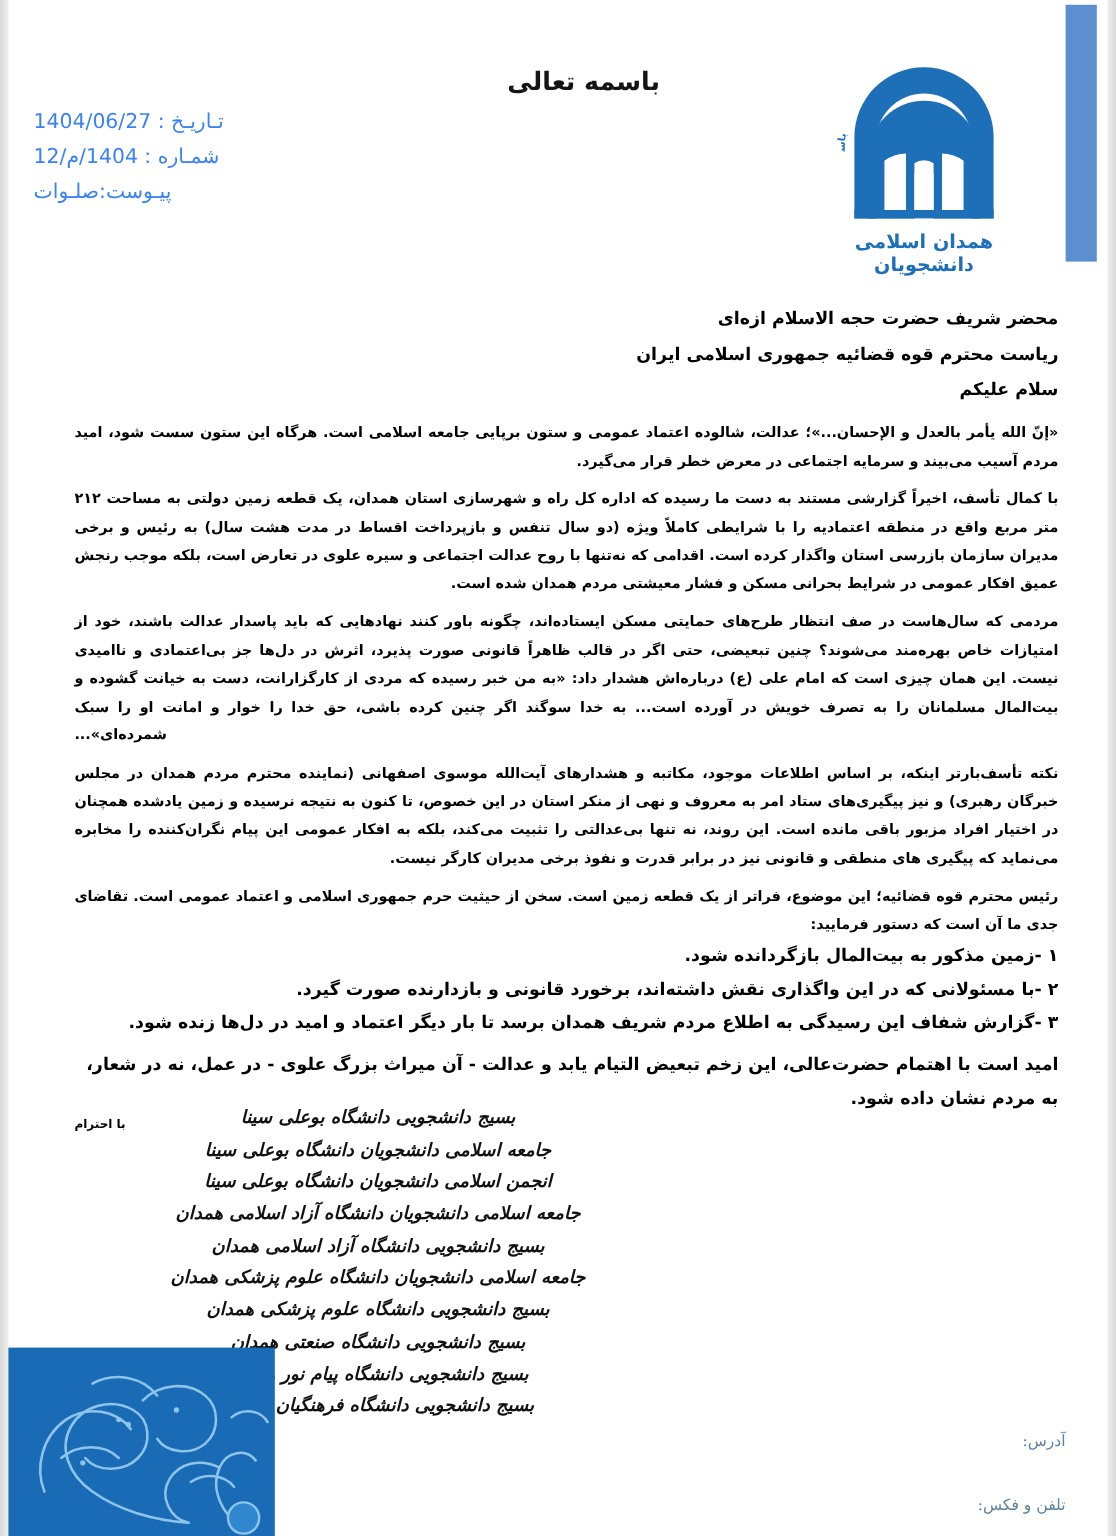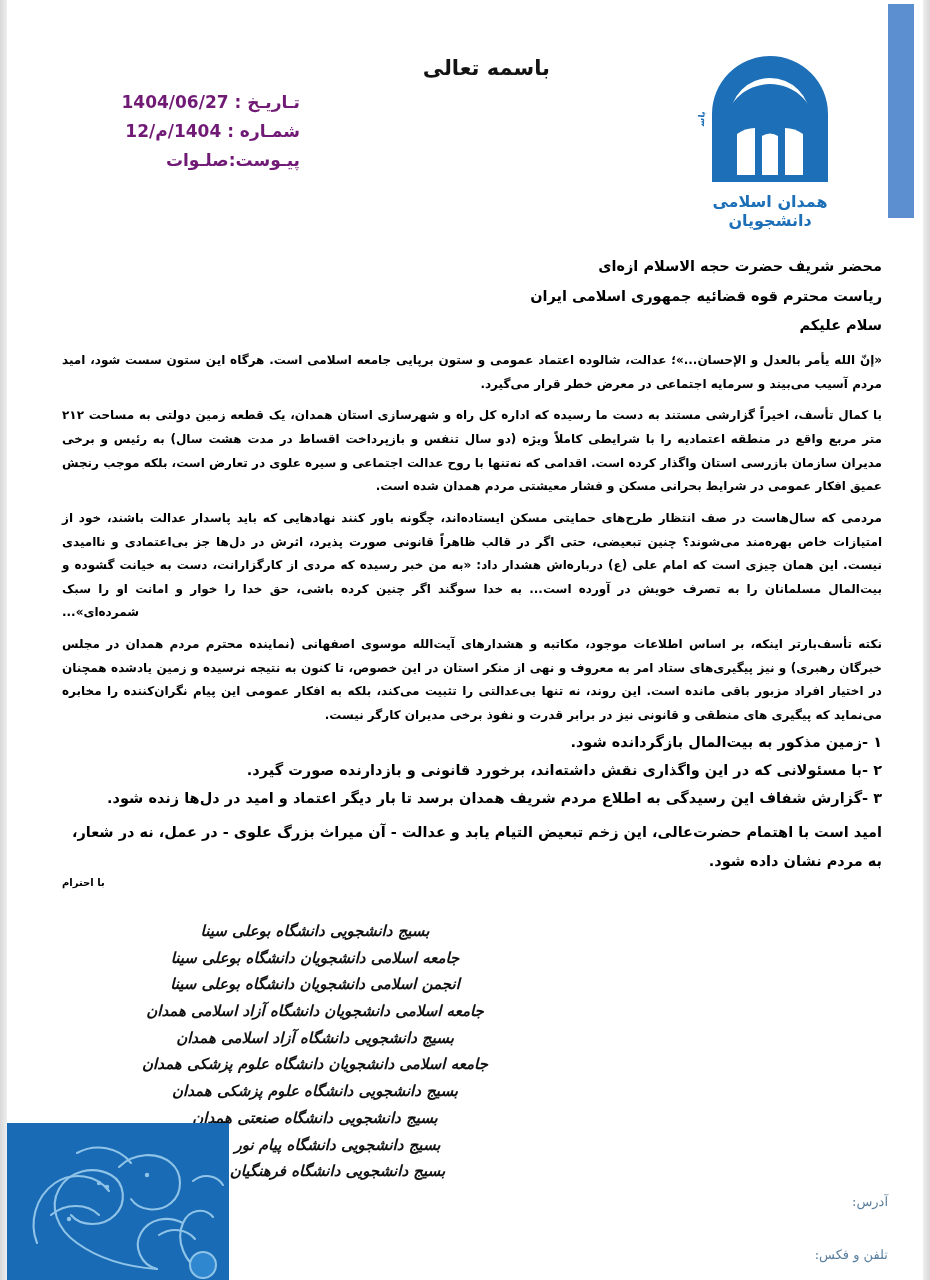--- a/index.html
+++ b/index.html
@@ -73,28 +73,27 @@
     position: absolute;
     top: 88px;
     left: 0;
     width: 300px;
     text-align: left;
     padding-left: 28px;
     box-sizing: border-box;
   }
   .meta-row {
     font-size: 17px;
-    font-weight: bold;
-    color: #701a75;
+    font-weight: normal;
+    color: #3b82f6;
     line-height: 1.72;
     direction: rtl;
     unicode-bidi: embed;
     letter-spacing: 1.1px;
     white-space: nowrap;
-    text-align: right;
   }
 
   
   .body-block {
     position: absolute;
     top: 252px;
     right: 48px;
     left: 62px;
     direction: rtl;
     text-align: justify;
@@ -235,20 +234,21 @@
   <div class="body-block">
 
     <div class="addr-line">محضر شریف حضرت حجه الاسلام ازه‌ای</div>
     <div class="addr-line">ریاست محترم قوه قضائیه جمهوری اسلامی ایران</div>
     <div class="addr-line">سلام علیکم</div>
 
     <div class="para para-last-right">«إنّ الله یأمر بالعدل و الإحسان...»؛ عدالت، شالوده اعتماد عمومی و ستون برپایی جامعه اسلامی است. هرگاه این ستون سست شود، امید مردم آسیب می‌بیند و سرمایه اجتماعی در معرض خطر قرار می‌گیرد.</div>
     <div class="para para-last-right">با کمال تأسف، اخیراً گزارشی مستند به دست ما رسیده که اداره کل راه و شهرسازی استان همدان، یک قطعه زمین دولتی به مساحت ۲۱۲ متر مربع واقع در منطقه اعتمادیه را با شرایطی کاملاً ویژه (دو سال تنفس و بازپرداخت اقساط در مدت هشت سال) به رئیس و برخی مدیران سازمان بازرسی استان واگذار کرده است. اقدامی که نه‌تنها با روح عدالت اجتماعی و سیره علوی در تعارض است، بلکه موجب رنجش عمیق افکار عمومی در شرایط بحرانی مسکن و فشار معیشتی مردم همدان شده است.</div>
     <div class="para">مردمی که سال‌هاست در صف انتظار طرح‌های حمایتی مسکن ایستاده‌اند، چگونه باور کنند نهادهایی که باید پاسدار عدالت باشند، خود از امتیازات خاص بهره‌مند می‌شوند؟ چنین تبعیضی، حتی اگر در قالب ظاهراً قانونی صورت پذیرد، اثرش در دل‌ها جز بی‌اعتمادی و ناامیدی نیست. این همان چیزی است که امام علی (ع) درباره‌اش هشدار داد: «به من خبر رسیده که مردی از کارگزارانت، دست به خیانت گشوده و بیت‌المال مسلمانان را به تصرف خویش در آورده است... به خدا سوگند اگر چنین کرده باشی، حق خدا را خوار و امانت او را سبک شمرده‌ای»...</div>
     <div class="para para-last-right">نکته تأسف‌بارتر اینکه، بر اساس اطلاعات موجود، مکاتبه و هشدارهای آیت‌الله موسوی اصفهانی (نماینده محترم مردم همدان در مجلس خبرگان رهبری) و نیز پیگیری‌های ستاد امر به معروف و نهی از منکر استان در این خصوص، تا کنون به نتیجه نرسیده و زمین یادشده همچنان در اختیار افراد مزبور باقی مانده است. این روند، نه تنها بی‌عدالتی را تثبیت می‌کند، بلکه به افکار عمومی این پیام نگران‌کننده را مخابره می‌نماید که پیگیری های منطقی و قانونی نیز در برابر قدرت و نفوذ برخی مدیران کارگر نیست.</div>
+    <div class="para para-last-right">رئیس محترم قوه قضائیه؛ این موضوع، فراتر از یک قطعه زمین است. سخن از حیثیت حرم جمهوری اسلامی و اعتماد عمومی است. تقاضای جدی ما آن است که دستور فرمایید:</div>
 
     <div class="demand">۱ -زمین مذکور به بیت‌المال بازگردانده شود.</div>
     <div class="demand">۲ -با مسئولانی که در این واگذاری نقش داشته‌اند، برخورد قانونی و بازدارنده صورت گیرد.</div>
     <div class="demand">۳ -گزارش شفاف این رسیدگی به اطلاع مردم شریف همدان برسد تا بار دیگر اعتماد و امید در دل‌ها زنده شود.</div>
 
     <div class="closing">امید است با اهتمام حضرت‌عالی، این زخم تبعیض التیام یابد و عدالت - آن میراث بزرگ علوی - در عمل، نه در شعار، به مردم نشان داده شود.</div>
 
     <div class="regards">با احترام</div>
   </div>
 

